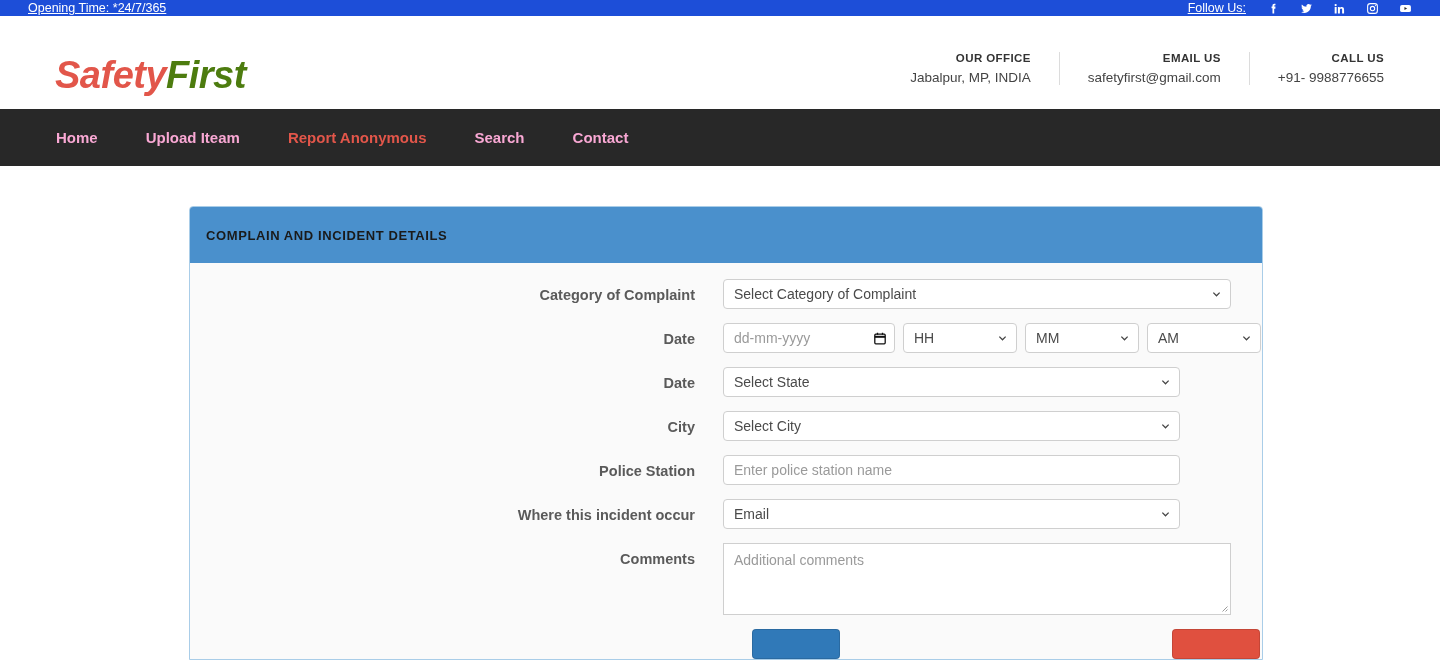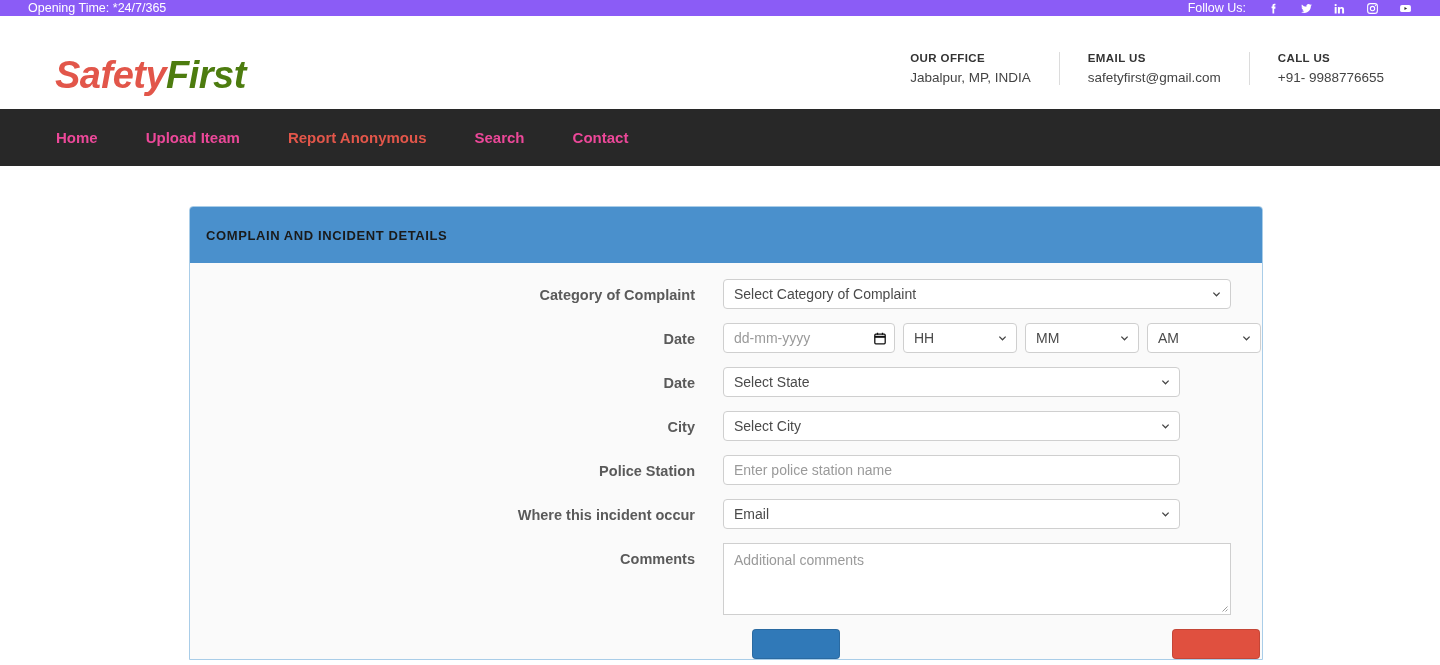--- a/index.html
+++ b/index.html
@@ -7,27 +7,28 @@
     margin: 0; padding: 0;
     width: 1440px; height: 665px;
     overflow: hidden;
     background: #ffffff;
     font-family: "Liberation Sans", sans-serif;
   }
 
   
   .topbar {
     height: 16px;
-    background: #8b5cf6;
+    background: #1d4ed8;
     color: #ffffff;
     display: flex;
     align-items: center;
     justify-content: space-between;
     padding: 0 28px;
     font-size: 12.5px;
+    text-decoration: underline;
   }
   .topbar-left { white-space: nowrap; line-height: 16px; }
   .topbar-right {
     display: flex;
     align-items: center;
     gap: 20px;
     white-space: nowrap;
     line-height: 16px;
   }
   .follow-label { margin-right: 1px; font-size: 12.5px; }
@@ -63,21 +64,21 @@
 
   .info-group {
     position: absolute;
     right: 28px;
     top: 36px;
     display: flex;
     align-items: stretch;
   }
   .info-block {
     padding: 0 28px;
-    text-align: left;
+    text-align: right;
     border-left: 1px solid #dcdcdc;
   }
   .info-block:first-child { border-left: none; }
   .info-title {
     font-size: 11.5px;
     font-weight: bold;
     color: #333333;
     letter-spacing: 0.4px;
     margin-bottom: 6px;
   }
@@ -90,21 +91,21 @@
   
   .nav {
     height: 57px;
     background: #282828;
     display: flex;
     align-items: center;
     padding-left: 32px;
     gap: 0;
   }
   .nav-item {
-    color: #ec4899;
+    color: #f9a8d4;
     font-size: 15px;
     font-weight: bold;
     padding: 0 24px;
     line-height: 57px;
     white-space: nowrap;
     cursor: pointer;
   }
   .nav-item.active { color: #e2564a; }
 
   

